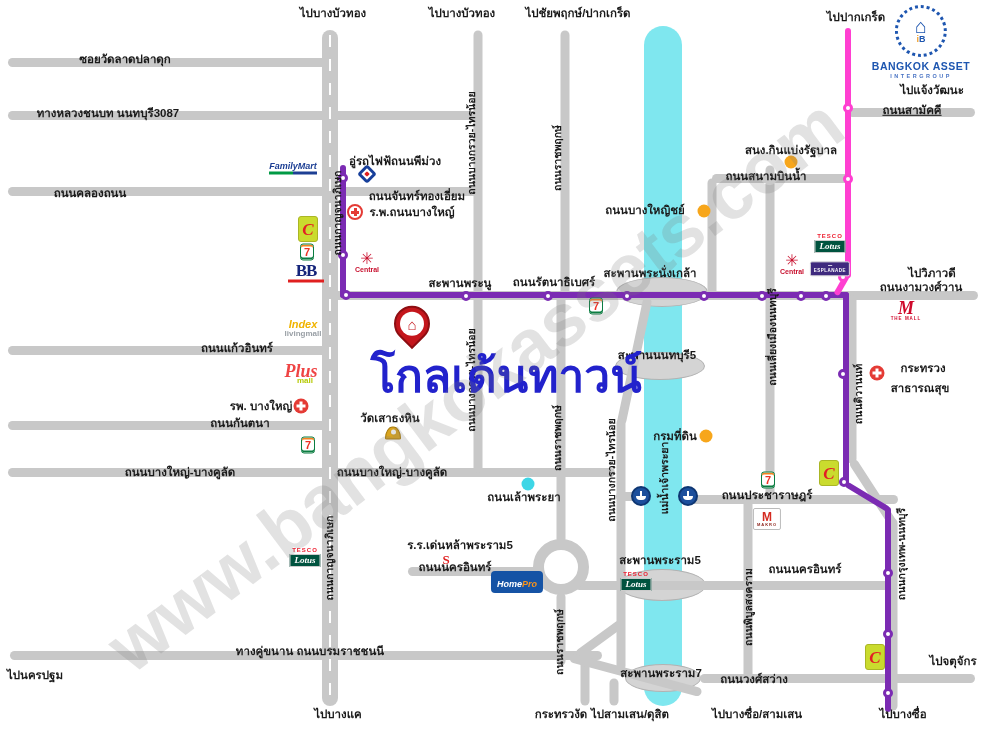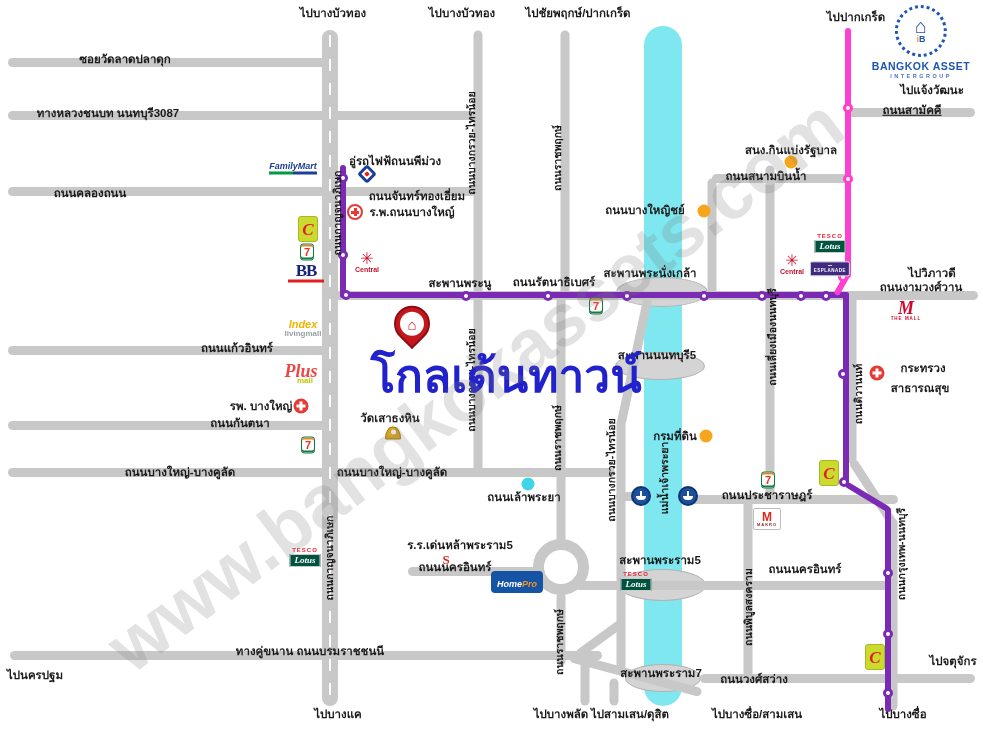--- a/index.html
+++ b/index.html
@@ -211,21 +211,21 @@
     <div class="lbl" style="left: 923px; top: 368px;">กระทรวง</div>
     <div class="lbl" style="left: 920px; top: 388px;">สาธารณสุข</div>
     <div class="lbl" style="left: 333px; top: 13px;">ไปบางบัวทอง</div>
     <div class="lbl" style="left: 462px; top: 13px;">ไปบางบัวทอง</div>
     <div class="lbl" style="left: 578px; top: 13px;">ไปชัยพฤกษ์/ปากเกร็ด</div>
     <div class="lbl" style="left: 856px; top: 17px;">ไปปากเกร็ด</div>
     <div class="lbl" style="left: 932px; top: 90px;">ไปแจ้งวัฒนะ</div>
     <div class="lbl" style="left: 932px; top: 273px;">ไปวิภาวดี</div>
     <div class="lbl" style="left: 35px; top: 675px;">ไปนครปฐม</div>
     <div class="lbl" style="left: 338px; top: 714px;">ไปบางแค</div>
-    <div class="lbl" style="left: 561px; top: 714px;">ไปบางพลัด</div>
+    <div class="lbl" style="left: 561px; top: 714px;">กระทรวงัด</div>
     <div class="lbl" style="left: 630px; top: 714px;">ไปสามเสน/ดุสิต</div>
     <div class="lbl" style="left: 757px; top: 714px;">ไปบางซื่อ/สามเสน</div>
     <div class="lbl" style="left: 903px; top: 714px;">ไปบางซื่อ</div>
     <div class="lbl" style="left: 953px; top: 661px;">ไปจตุจักร</div>
     <div class="vlbl" style="left: 337px; top: 213px;">ถนนกาญจนาภิเษก</div>
     <div class="vlbl" style="left: 329px; top: 558px;">ถนนกาญจนาภิเษก</div>
     <div class="vlbl" style="left: 471px; top: 143px;">ถนนบางกรวย-ไทรน้อย</div>
     <div class="vlbl" style="left: 471px; top: 380px;">ถนนบางกรวย-ไทรน้อย</div>
     <div class="vlbl" style="left: 557px; top: 158px;">ถนนราชพฤกษ์</div>
     <div class="vlbl" style="left: 557px; top: 438px;">ถนนราชพฤกษ์</div>

